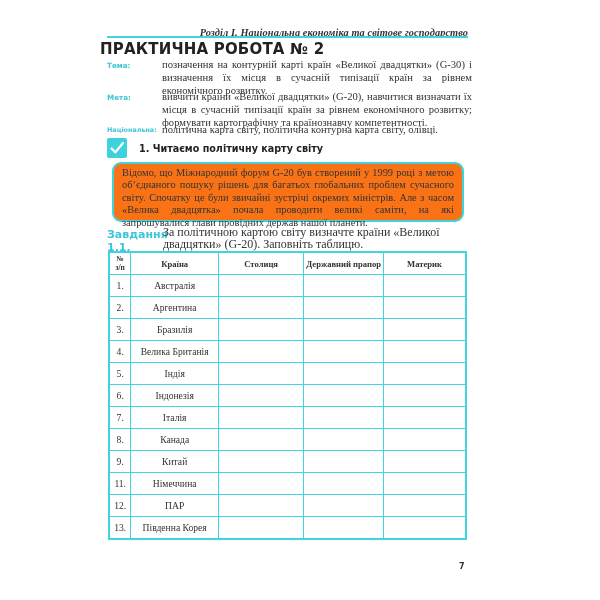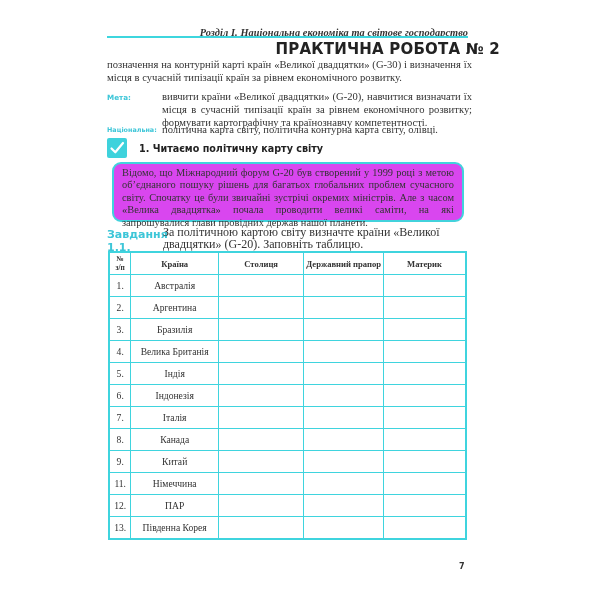--- a/index.html
+++ b/index.html
@@ -5,36 +5,36 @@
   html, body { margin:0; padding:0; background:#ffffff; }
   body { width:600px; height:600px; position:relative; overflow:hidden;
          font-family:"DejaVu Serif", serif; color:#2a2a2a; }
   .page { position:absolute; left:0; top:0; width:600px; height:461px; }
 
   .running-head { position:absolute; left:107px; top:27px; width:361px;
     text-align:right; font-family:"Liberation Serif", serif; font-style:italic; font-weight:bold;
     font-size:10.3px; color:#333; letter-spacing:0.1px; }
   .head-rule { position:absolute; left:107px; top:36px; width:361px; height:2px; background:#3dd6de; }
 
-  .title { position:absolute; left:100px; top:40px; width:400px; text-align:right;
+  .title { position:absolute; left:100px; top:40px; width:400px; text-align:left;
     font-family:"DejaVu Sans", sans-serif; font-weight:bold; font-size:15px; color:#222; letter-spacing:0.2px; }
 
   .meta-row { position:absolute; left:107px; width:365px; display:flex; }
   .meta-label { width:55px; flex:none; font-family:"DejaVu Sans", sans-serif; font-weight:bold;
     font-size:7.2px; color:#3dc6d8; padding-top:2px; }
   .meta-text { flex:1; font-family:"Liberation Serif", serif; font-size:10.6px; line-height:12.8px;
     color:#333; text-align:justify; }
 
   .section-head { position:absolute; left:107px; top:138px; display:flex; align-items:center; }
   .check-box { width:20px; height:20px; background:#3ed2dc; border-radius:2px;
     display:flex; align-items:center; justify-content:center; margin-right:12px; }
   .section-title { font-family:"DejaVu Sans", sans-serif; font-weight:bold; font-size:9.6px; color:#222; }
 
   .info-box { position:absolute; left:112px; top:162px; width:352px; height:60px;
-    border:2px solid #42d2dc; border-radius:9px; background:#d946ef;
+    border:2px solid #42d2dc; border-radius:9px; background:#f97316;
     padding:3px 8px 2px 8px; box-sizing:border-box;
     font-family:"Liberation Serif", serif; font-size:10.4px; line-height:12.4px;
     color:#333; text-align:justify; }
 
   .task { position:absolute; left:107px; top:226px; width:365px; display:flex; }
   .task-label { width:56px; flex:none; font-family:"DejaVu Sans", sans-serif; font-weight:bold;
     font-size:11px; color:#3dc6d8; padding-top:2px; }
   .task-text { flex:1; font-family:"Liberation Serif", serif; font-size:12px; line-height:12.4px; color:#333; }
 
   table.g20 { position:absolute; left:108px; top:251px; width:359px; border-collapse:collapse;
@@ -53,20 +53,21 @@
 <body>
 
 <div class="page">
 
   <div class="running-head">Розділ І. Національна економіка та світове господарство</div>
   <div class="head-rule"></div>
 
   <div class="title">ПРАКТИЧНА РОБОТА № 2</div>
 
   <div class="meta-row" style="top:59px;">
+    <div class="meta-label">Тема:</div>
     <div class="meta-text">позначення на контурній карті країн «Великої двадцятки» (G-30) і визначення їх місця в сучасній типізації країн за рівнем економічного розвитку.</div>
   </div>
 
   <div class="meta-row" style="top:91px;">
     <div class="meta-label">Мета:</div>
     <div class="meta-text">вивчити країни «Великої двадцятки» (G-20), навчитися визначати їх місця в сучасній типізації країн за рівнем економічного розвитку; формувати картографічну та країнознавчу компетентності.</div>
   </div>
 
   <div class="meta-row" style="top:124px;">
     <div class="meta-label" style="font-size:6.4px;">Національна:</div>

